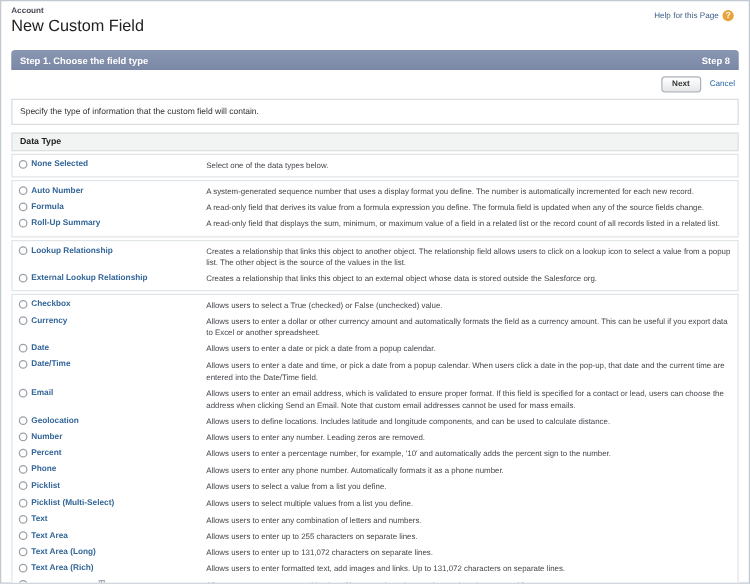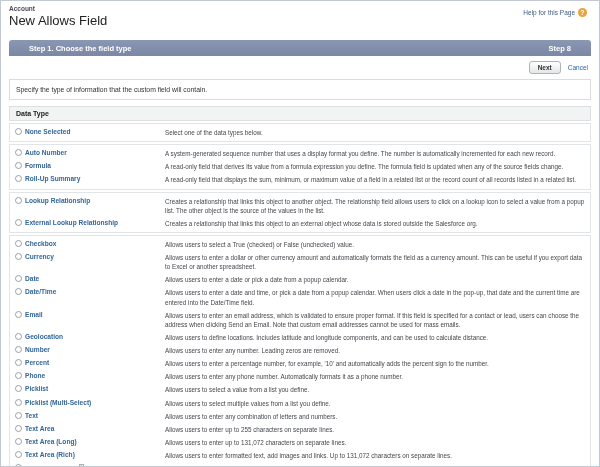--- a/index.html
+++ b/index.html
@@ -17,21 +17,21 @@
   
   .crumb { font-size: 6.5px; font-weight: bold; color: #4a4a56; }
   .page-title { font-size: 13px; color: #222; margin-top: 1px; }
   .help-area { position: absolute; top: 7px; right: 12px; display: flex; align-items: center; gap: 3px; }
   .help-link { font-size: 6.5px; color: #3b5c85; }
   .help-icon { width: 9px; height: 9px; border-radius: 50%; background: #e8a33d; color: #fff;
     font-size: 7px; font-weight: bold; text-align: center; line-height: 9px; }
 
   
   .step-bar { margin-top: 12px; height: 16px; display: flex; justify-content: space-between;
-    align-items: center; padding: 0 20px; border-radius: 3px 3px 0 0;
+    align-items: center; padding: 0 7px; border-radius: 3px 3px 0 0;
     background: linear-gradient(#8a97b3, #7b88a5); }
   .step-bar span { color: #fff; font-size: 7.5px; font-weight: bold; }
 
   .actions { display: flex; justify-content: flex-end; align-items: center; gap: 7px; padding: 5px 3px; }
   .btn { font-size: 6.5px; font-weight: bold; color: #333;
     background: linear-gradient(#ffffff, #e4e6e8); border: 1px solid #adb3ba;
     border-radius: 3px; padding: 2px 8px; cursor: pointer; }
   .cancel-link { font-size: 6.5px; color: #2a66a8; text-decoration: none; }
 
   .instruction-box { border: 1px solid #d9dde0; background: #fff; padding: 6px 6px; font-size: 6.8px; color: #333; }
@@ -48,21 +48,21 @@
   .desc { flex: 1; font-size: 6.3px; color: #45474c; line-height: 1.45; }
   .info-sup { display: inline-block; font-size: 5px; color: #336699; border: 1px solid #a9b2bb;
     padding: 0 1px; margin-left: 2px; vertical-align: super; line-height: 1.1; background: #f4f6f8; }
 </style>
 </head>
 <body>
 
 <div class="page">
 
   <div class="crumb">Account</div>
-  <div class="page-title">New Allows Field</div>
+  <div class="page-title">New Custom Field</div>
 
   <div class="help-area">
     <a class="help-link">Help for this Page</a>
     <span class="help-icon">?</span>
   </div>
 
   <div class="step-bar">
     <span>Step 1. Choose the field type</span>
     <span>Step 8</span>
   </div>

